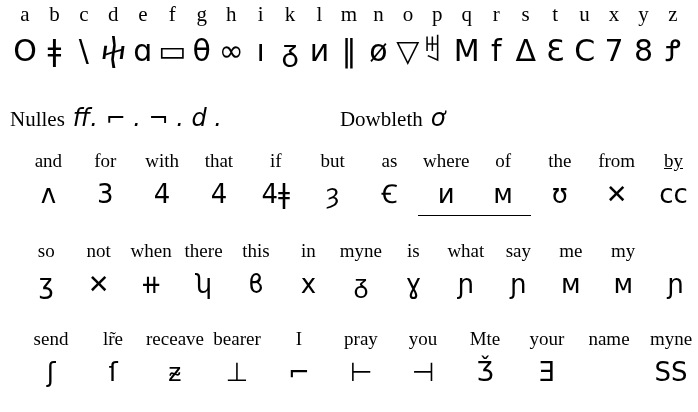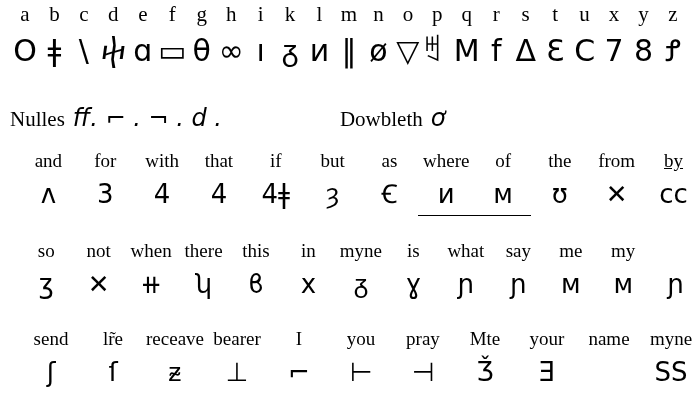--- a/index.html
+++ b/index.html
@@ -246,22 +246,22 @@
       </div>
   </div>
 
   <div class="word-block" id="block-3">
     <div class="word-words">
         <div class="cell plain" style="width: 9.09091%;">send</div>
         <div class="cell plain" style="width: 9.09091%;">lr̃e</div>
         <div class="cell plain" style="width: 9.09091%;">receave</div>
         <div class="cell plain" style="width: 9.09091%;">bearer</div>
         <div class="cell plain" style="width: 9.09091%;">I</div>
+        <div class="cell plain" style="width: 9.09091%;">pray</div>
         <div class="cell plain" style="width: 9.09091%;">you</div>
-        <div class="cell plain" style="width: 9.09091%;">pray</div>
         <div class="cell plain" style="width: 9.09091%;">Mte</div>
         <div class="cell plain" style="width: 9.09091%;">your</div>
         <div class="cell plain" style="width: 9.09091%;">name</div>
         <div class="cell plain" style="width: 9.09091%;">myne</div>
       </div>
     <div class="word-syms">
         <div class="cell cipher" style="width: 9.09091%;">ʃ</div>
         <div class="cell cipher" style="width: 9.09091%;">ſ</div>
         <div class="cell cipher" style="width: 9.09091%;">ᵶ</div>
         <div class="cell cipher" style="width: 9.09091%;">⊥</div>

